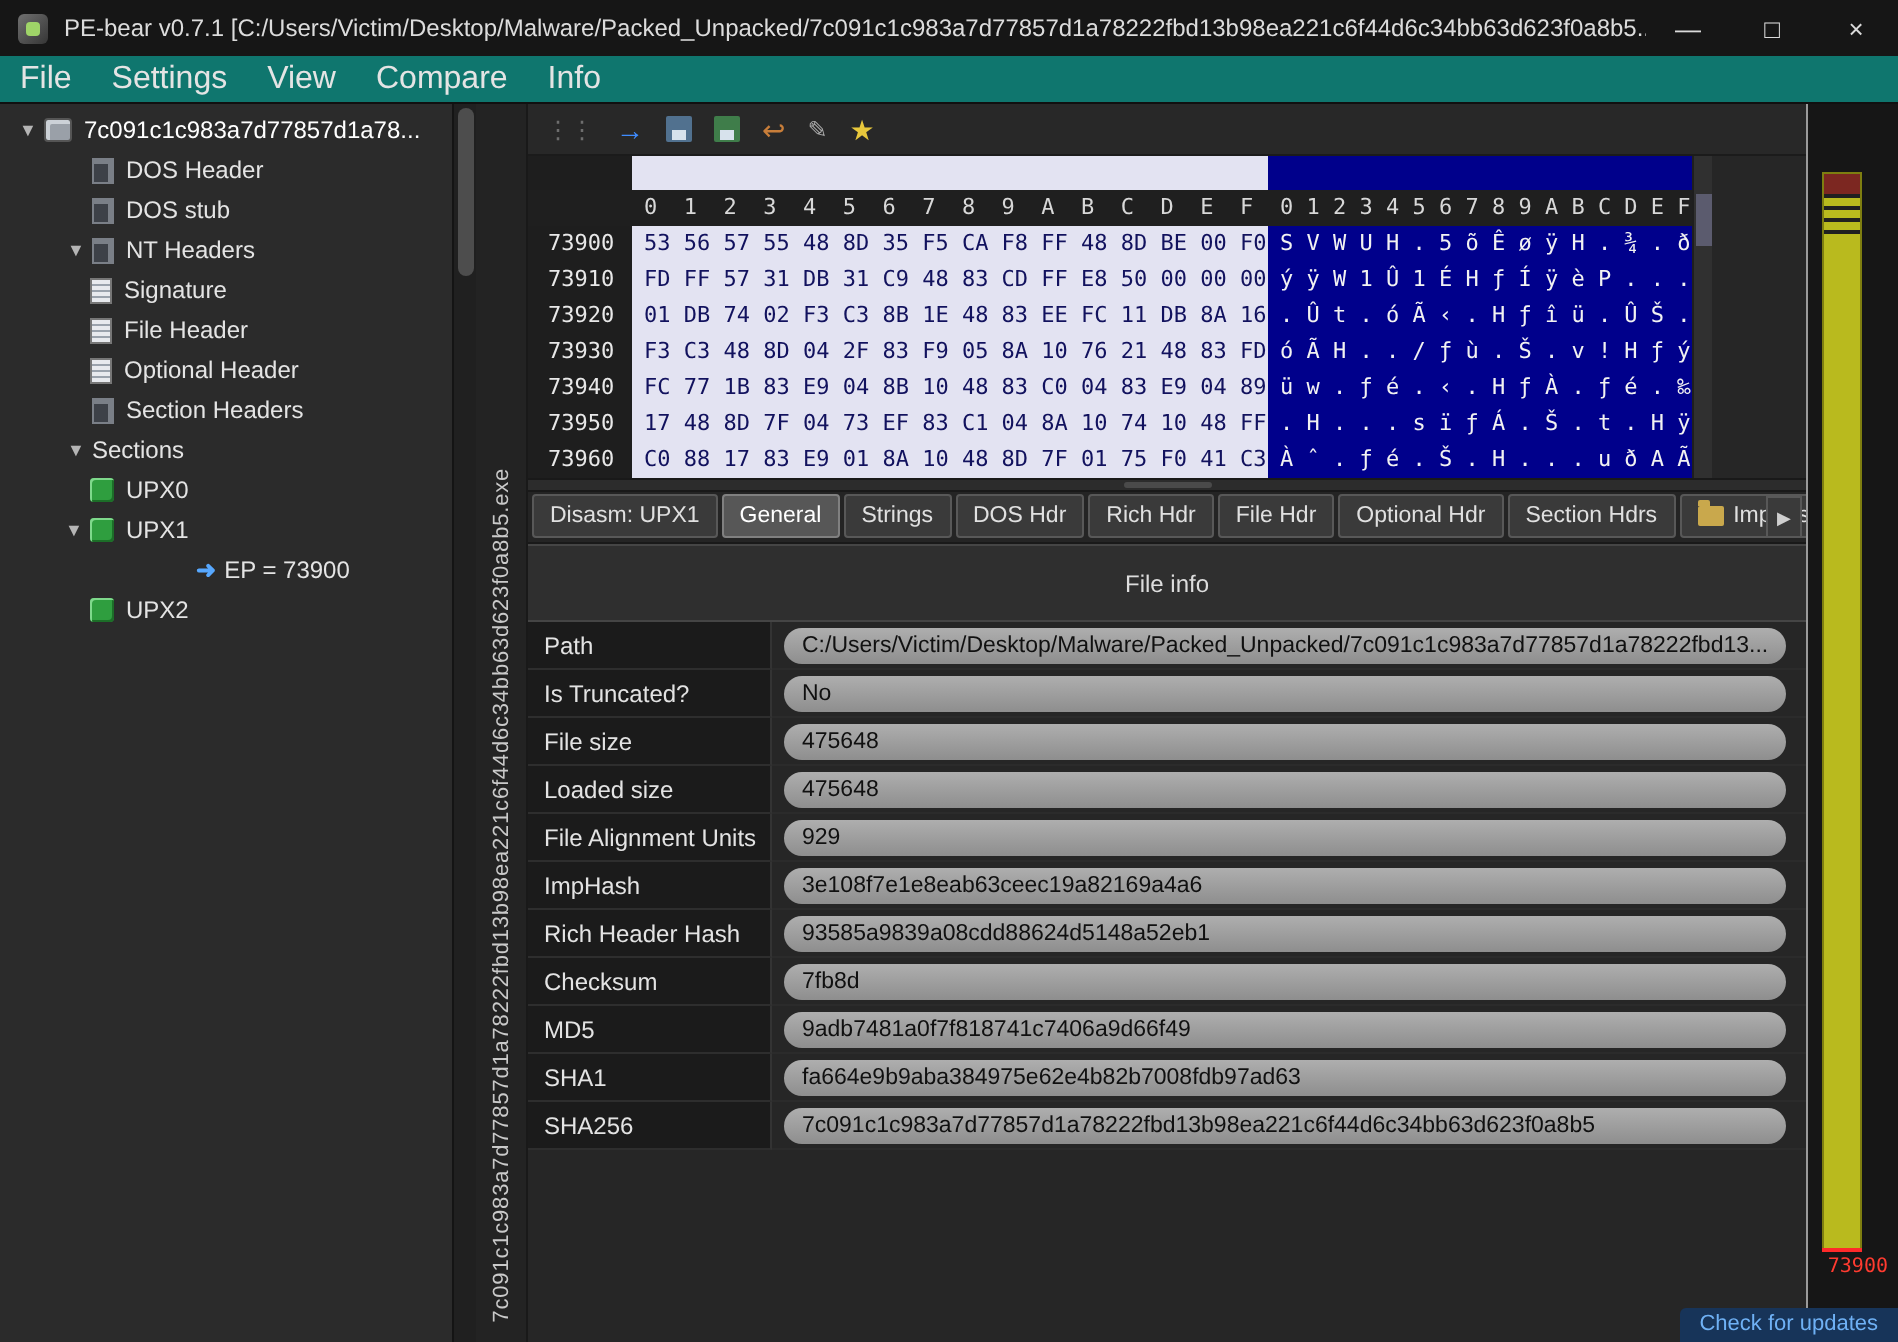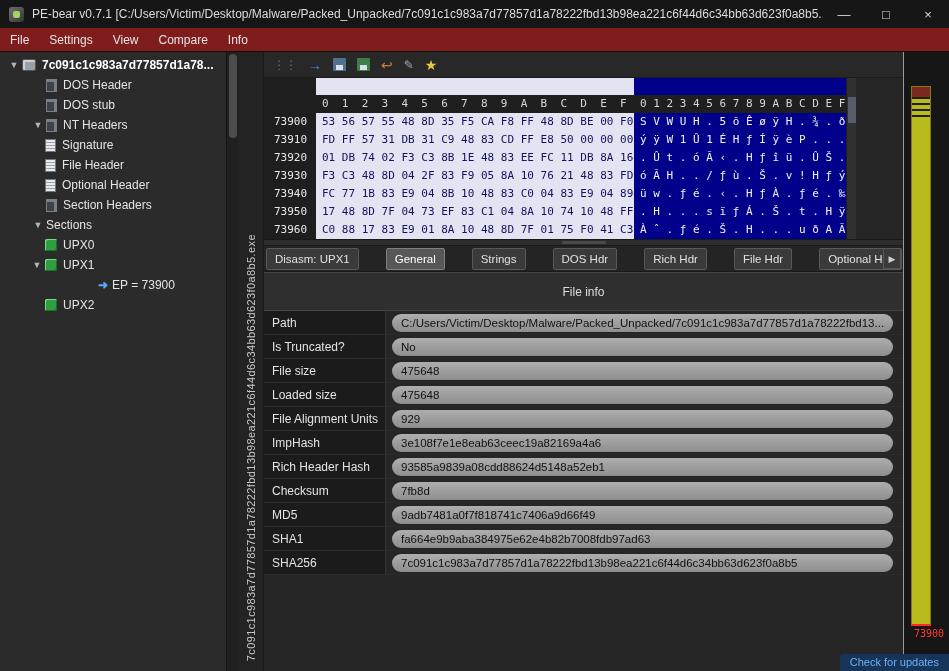--- a/index.html
+++ b/index.html
@@ -8,36 +8,36 @@
     color:#e4e4e4;position:relative;overflow:hidden;}
   
   .titlebar{height:28px;background:#161616;display:flex;align-items:center;font-size:12px;}
   .app-icon{width:15px;height:15px;margin:0 8px 0 9px;background:linear-gradient(135deg,#707070,#353535);
     border-radius:3px;position:relative;flex:0 0 auto;}
   .app-icon::after{content:"";position:absolute;inset:4px;background:#9fd468;border-radius:2px;}
   .title-text{flex:1;white-space:nowrap;overflow:hidden;color:#dcdcdc;}
   .win-controls{display:flex;height:100%;flex:0 0 auto;}
   .win-btn{width:42px;display:flex;align-items:center;justify-content:center;font-size:13px;color:#dadada;cursor:default;}
   
-  .menubar{height:24px;background:#7f1d1d;display:flex;align-items:center;font-size:12px;border-bottom:1px solid #101010;}
+  .menubar{height:24px;background:#0f766e;display:flex;align-items:center;font-size:16px;border-bottom:1px solid #101010;}
   .menu-item{padding:3px 10px;}
   
   .content{display:flex;height:619px;position:relative;}
   
   .tree-panel{width:226px;background:#2b2b2b;padding-top:3px;overflow:hidden;font-size:12px;flex:0 0 auto;}
   .tree-item{height:20px;display:flex;align-items:center;white-space:nowrap;}
   .lvl0{padding-left:22px;}.lvl1{padding-left:46px;}.lvl2{padding-left:45px;}.lvl3{padding-left:98px;}
   .expander{display:inline-block;width:16px;margin-left:-16px;color:#b5b5b5;font-size:9px;text-align:center;flex:0 0 auto;}
   .tico{display:inline-block;margin-right:6px;flex:0 0 auto;}
   .ico-module{width:14px;height:12px;background:#9aa0a8;border:1px solid #555;border-radius:2px;box-shadow:inset 2px 2px 0 #ccd1d7;}
   .ico-page-dark{width:11px;height:13px;background:#3d4148;border:1px solid #7a7f87;box-shadow:inset -2px 2px 0 #7a7f87;}
   .ico-page-light{width:11px;height:13px;background:repeating-linear-gradient(#e8eaee 0 2px,#9aa2ac 2px 3px);border:1px solid #777;}
   .ico-section{width:12px;height:12px;border-radius:2px;background:#2f9e3f;box-shadow:inset 1px 1px 0 #7fd98c,inset -1px -1px 0 #1c6e28;}
   .ico-ep{color:#57a8ff;font-weight:bold;font-size:12px;margin-right:4px;}
-  .tree-item.root .lbl{font-weight:bold;color:#fff;}
+  .tree-item.root .lbl{font-weight:normal;color:#fff;}
   .tree-scroll{width:12px;background:#202020;border-left:1px solid #141414;position:relative;flex:0 0 auto;}
   .tree-scroll .thumb{position:absolute;top:2px;left:2px;width:8px;height:84px;background:#4d4d4d;border-radius:4px;}
   
   .vstrip{width:26px;background:#232323;border-right:1px solid #191919;display:flex;flex-direction:column;
     justify-content:flex-end;align-items:center;flex:0 0 auto;}
   .vlabel{writing-mode:vertical-rl;transform:rotate(180deg);font-size:11px;color:#c9c9c9;margin-bottom:10px;letter-spacing:.4px;}
   
   .main{flex:1;display:flex;flex-direction:column;background:#262626;min-width:0;}
   .toolbar{height:26px;display:flex;align-items:center;gap:11px;padding:0 9px;background:#282828;border-bottom:1px solid #1b1b1b;}
   .tb-handle{color:#6e6e6e;font-size:12px;}
@@ -55,22 +55,22 @@
   .col-off{width:52px;background:#1e1e1e;color:#e8e8e8;flex:0 0 auto;}
   .col-off .cell{padding-left:10px;}
   .col-hex{width:318px;background:#e3e3f2;color:#12125e;flex:0 0 auto;}
   .col-ascii{width:212px;background:#00008b;color:#f2f2f2;flex:0 0 auto;}
   .hexscroll{width:10px;background:#303030;border-left:1px solid #1e1e1e;position:relative;flex:0 0 auto;}
   .hexscroll .thumb{position:absolute;top:19px;left:1px;width:8px;height:26px;background:#5b5b6e;}
   .splitter{height:7px;background:#2c2c2c;border-top:1px solid #191919;border-bottom:1px solid #191919;
     display:flex;align-items:center;justify-content:center;}
   .splitter .grip{width:44px;height:3px;background:#4a4a4a;border-radius:2px;}
   
-  .tabsbar{height:26px;display:flex;align-items:center;padding:1px 2px;background:#242424;position:relative;
-    overflow:hidden;border-bottom:1px solid #191919;flex:0 0 auto;gap:25px;}
+  .tabsbar{height:26px;display:flex;padding:1px 2px;background:#242424;position:relative;
+    overflow:hidden;border-bottom:1px solid #191919;flex:0 0 auto;}
   .tab{height:22px;display:flex;align-items:center;padding:0 8px;background:#3a3a3a;border:1px solid #585858;
     border-radius:2px;margin-right:2px;font-size:11.5px;color:#e0e0e0;white-space:nowrap;flex:0 0 auto;}
   .tab.active{background:#575757;border-color:#808080;color:#fff;}
   .ico-folder{width:13px;height:10px;background:#c9a84c;border-radius:1px;margin-right:5px;position:relative;}
   .ico-folder::before{content:"";position:absolute;top:-3px;left:0;width:6px;height:3px;background:#c9a84c;border-radius:1px 1px 0 0;}
   .tab-scroll{position:absolute;right:2px;top:2px;width:18px;height:21px;background:#3a3a3a;border:1px solid #585858;
     color:#cfcfcf;font-size:9px;display:flex;align-items:center;justify-content:center;}
   
   .fi-header{height:39px;background:#2f2f2f;border-top:1px solid #454545;border-bottom:1px solid #454545;
     display:flex;align-items:center;justify-content:center;font-size:12px;color:#dddddd;flex:0 0 auto;}

